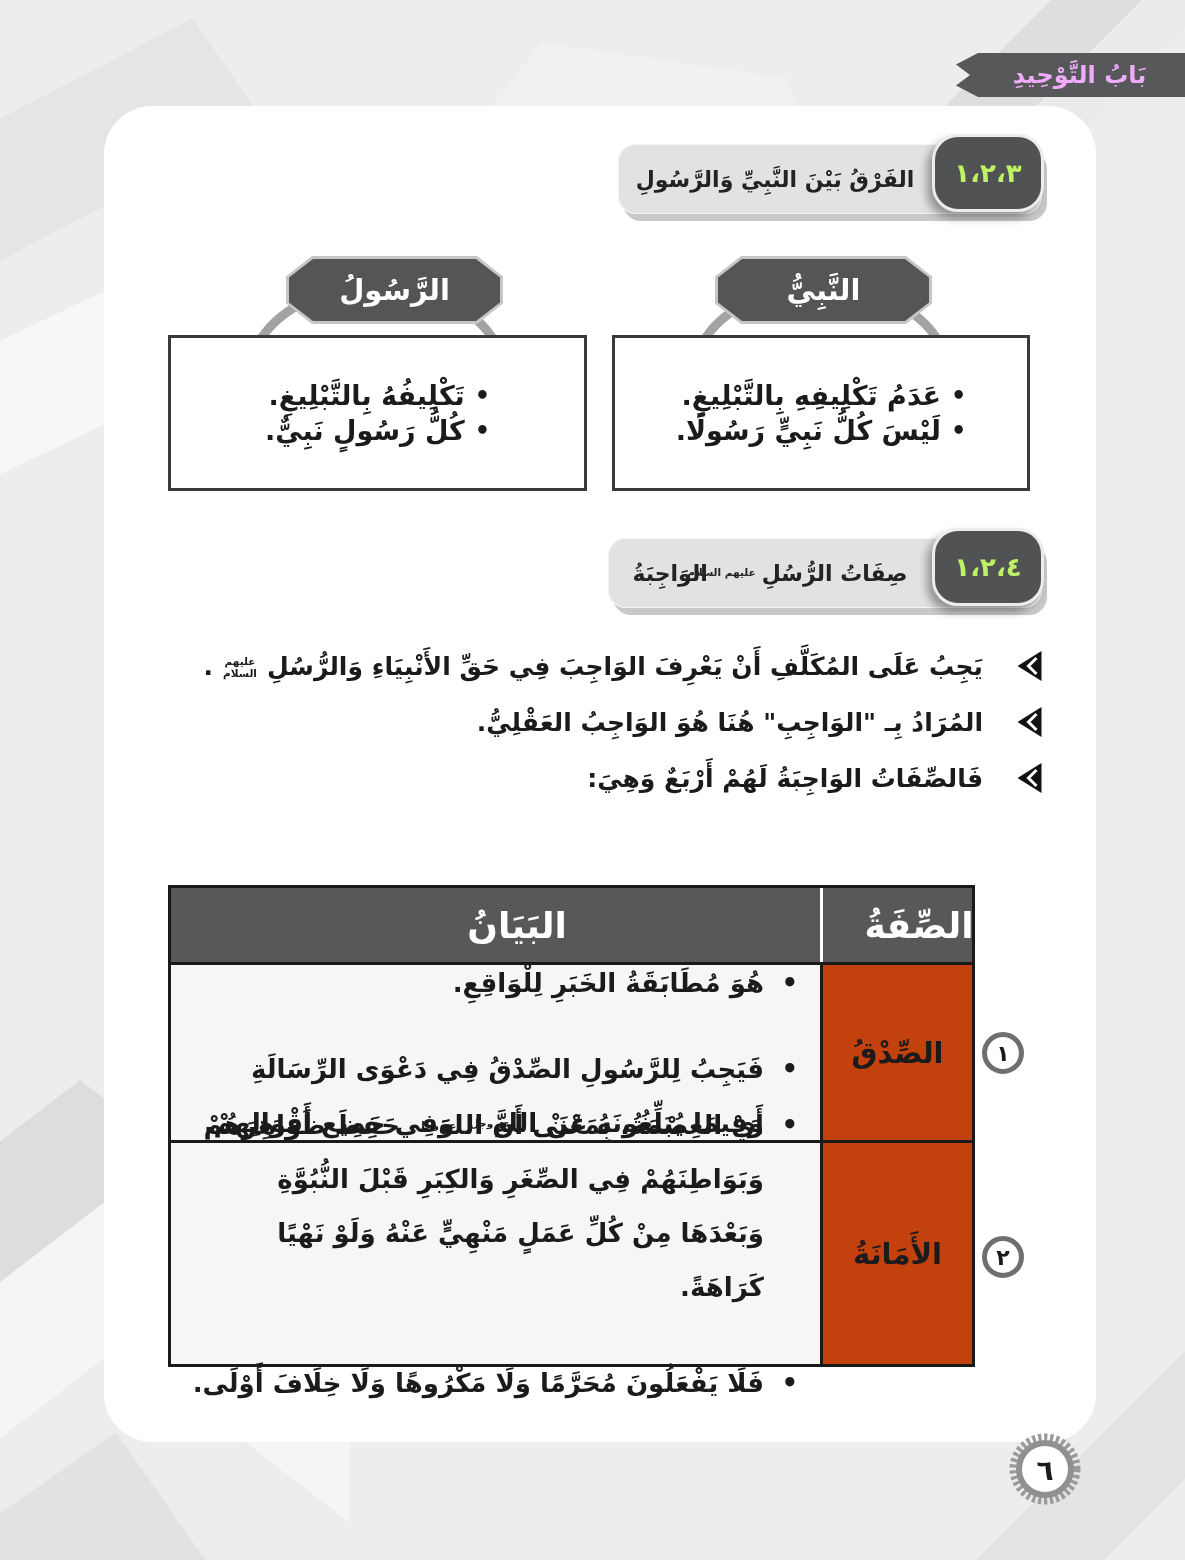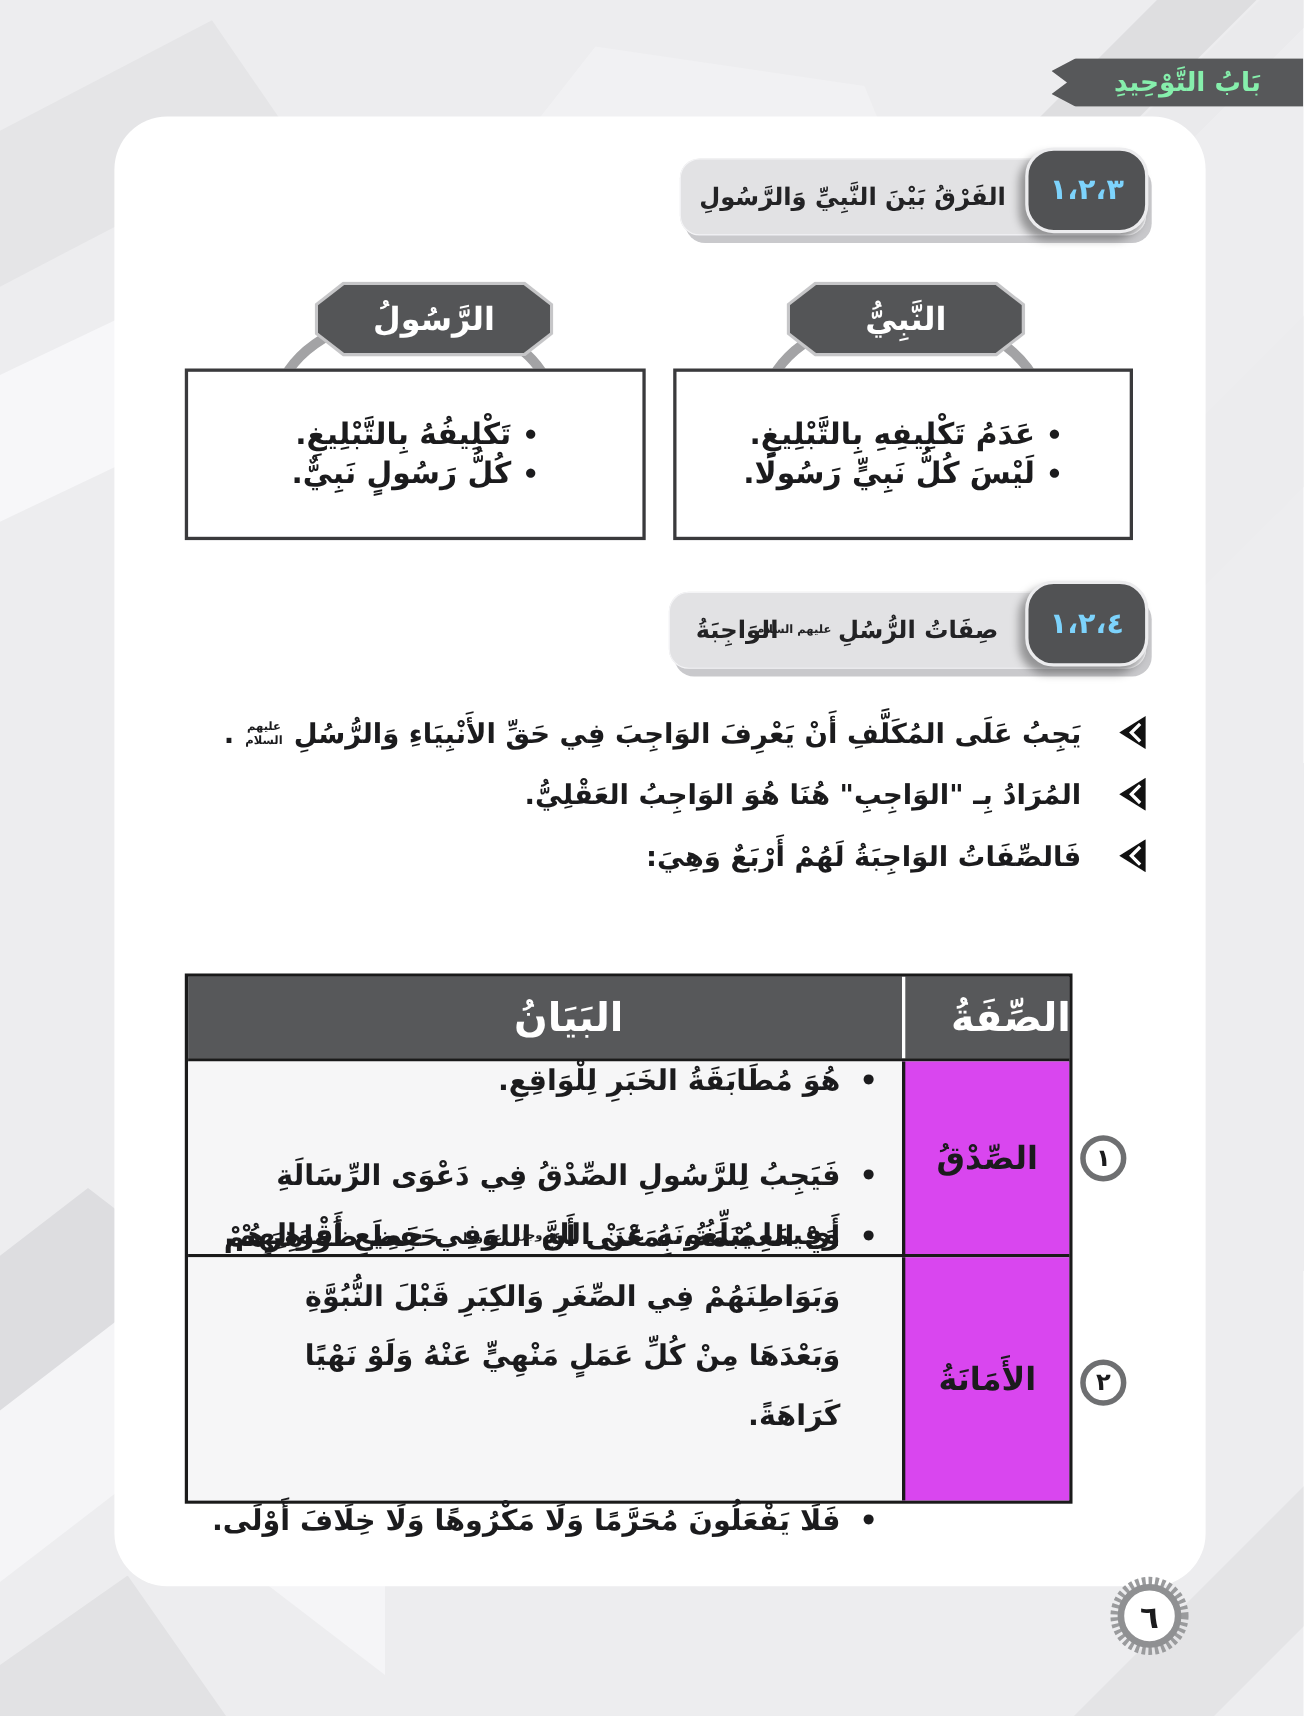--- a/index.html
+++ b/index.html
@@ -29,37 +29,37 @@
     background:#ffffff; border-radius:48px; z-index:1;
   }
 
   
   .chapter-badge {
     position:absolute; left:948px; top:53px; width:237px; height:44px;
     background:#57585a; z-index:3;
     clip-path:polygon(30px 0,100% 0,100% 100%,30px 100%,8px 74%,22px 50%,8px 26%);
     display:flex; align-items:center; justify-content:center;
     padding-left:26px;
-    color:#86efac; font-size:24px; font-weight:700;
+    color:#f0abfc; font-size:24px; font-weight:700;
     direction:rtl;
   }
 
   
   .sec-head { position:absolute; z-index:2; }
   .sec-bar {
     position:absolute; left:0; top:6px; height:70px; width:100%;
     background:#e2e2e4; border-radius:18px;
     box-shadow:5px 7px 0 #c9c9cc, inset 0 0 0 1px #f4f4f6;
   }
   .sec-num {
     position:absolute; right:-2px; top:-4px; width:112px; height:78px;
     background:#515254; border:3px solid #ececee; border-radius:26px;
     box-shadow:-5px 6px 8px rgba(0,0,0,0.35);
     display:flex; align-items:center; justify-content:center;
-    color:#7dd3fc; font-size:26px; font-weight:700;
+    color:#bef264; font-size:26px; font-weight:700;
   }
   .sec-title {
     position:absolute; left:8px; right:118px; top:6px; height:70px;
     display:flex; align-items:center; justify-content:center;
     font-size:22px; font-weight:700; color:#232325;
     white-space:nowrap; direction:rtl;
   }
 
   
   .concept-arc { position:absolute; z-index:1; }
@@ -108,21 +108,21 @@
     background:#f6f6f7;
   }
   .t-row { display:flex; }
   .t-row + .t-row { border-top:3px solid #1a1a1a; }
   .cell-sifa { width:152px; flex:none; border-left:3px solid #1a1a1a;
     display:flex; align-items:center; justify-content:center; }
   .t-head { background:#57585a; height:74px; }
   .t-head .cell-sifa { border-left:3px solid #ffffff; }
   .t-head .cell { color:#fff; font-size:36px; font-weight:700;padding-left:43px; }
   .cell-bayan { flex:1; display:flex; align-items:center; justify-content:center; }
-  .t-body .cell-sifa { background:#d946ef; font-size:29px; font-weight:700; }
+  .t-body .cell-sifa { background:#c2410c; font-size:29px; font-weight:700; }
   .t-body .cell-bayan {
     background:#f6f6f7; flex-direction:column; justify-content:center; align-items:stretch;
     padding:10px 22px 10px 14px; direction:rtl;gap:32px;
   }
   .row-sidq { height:178px; }
   .row-amanah { height:224px; }
   .bullet-line {
     font-size:26px; font-weight:700; line-height:54px;
     direction:rtl; text-align:right;
     padding-right:34px; text-indent:-34px;

